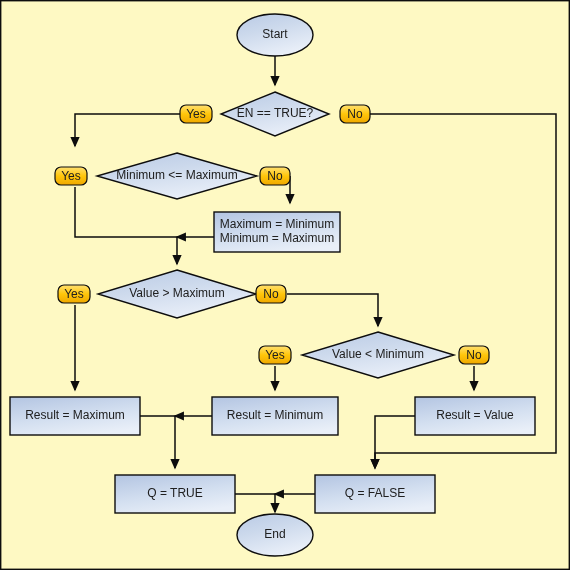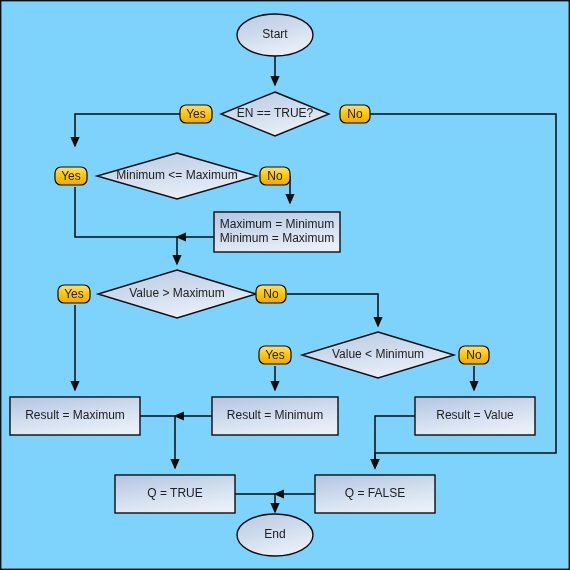--- a/index.html
+++ b/index.html
@@ -1,17 +1,17 @@
 <!DOCTYPE html>
 <html><head>
 <meta charset="utf-8">
 <style>
   html,body{margin:0;padding:0;background:#ffffff;}
   body{font-family:"Liberation Sans",sans-serif;}
-  #canvas{position:relative;width:570px;height:570px;background:#7dd3fc;overflow:hidden;}
+  #canvas{position:relative;width:570px;height:570px;background:#fef9c3;overflow:hidden;}
   svg{display:block;}
   .node-label{font-family:"Liberation Sans",sans-serif;font-size:12px;fill:#202020;text-anchor:middle;dominant-baseline:middle;}
   .badge-label{font-family:"Liberation Sans",sans-serif;font-size:12px;fill:#202020;text-anchor:middle;dominant-baseline:middle;}
   .shape-stroke{stroke:#0d0d0d;stroke-width:1.4;}
   .badge-stroke{stroke:#0d0d0d;stroke-width:1.2;}
   .edge{stroke:#0d0d0d;stroke-width:1.5;fill:none;}
   .frame{stroke:#0d0d0d;stroke-width:1.4;fill:none;}
 </style>
 </head>
 <body>

